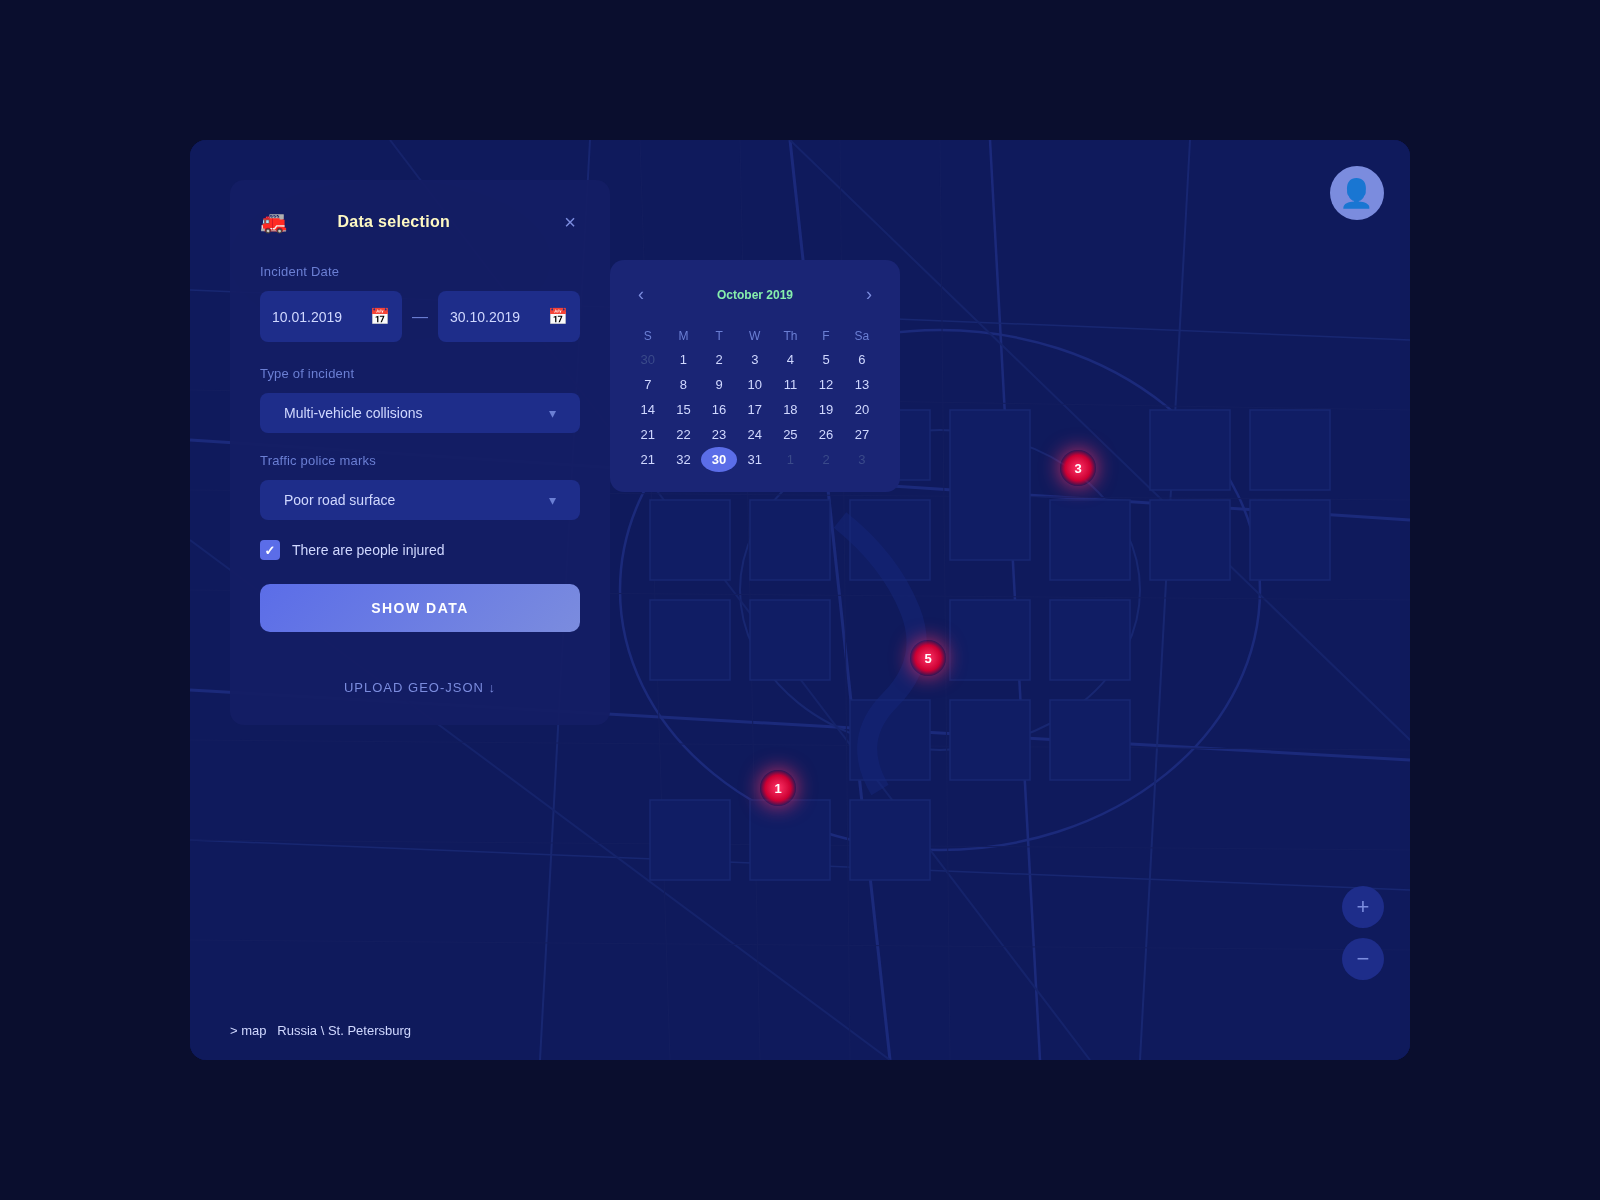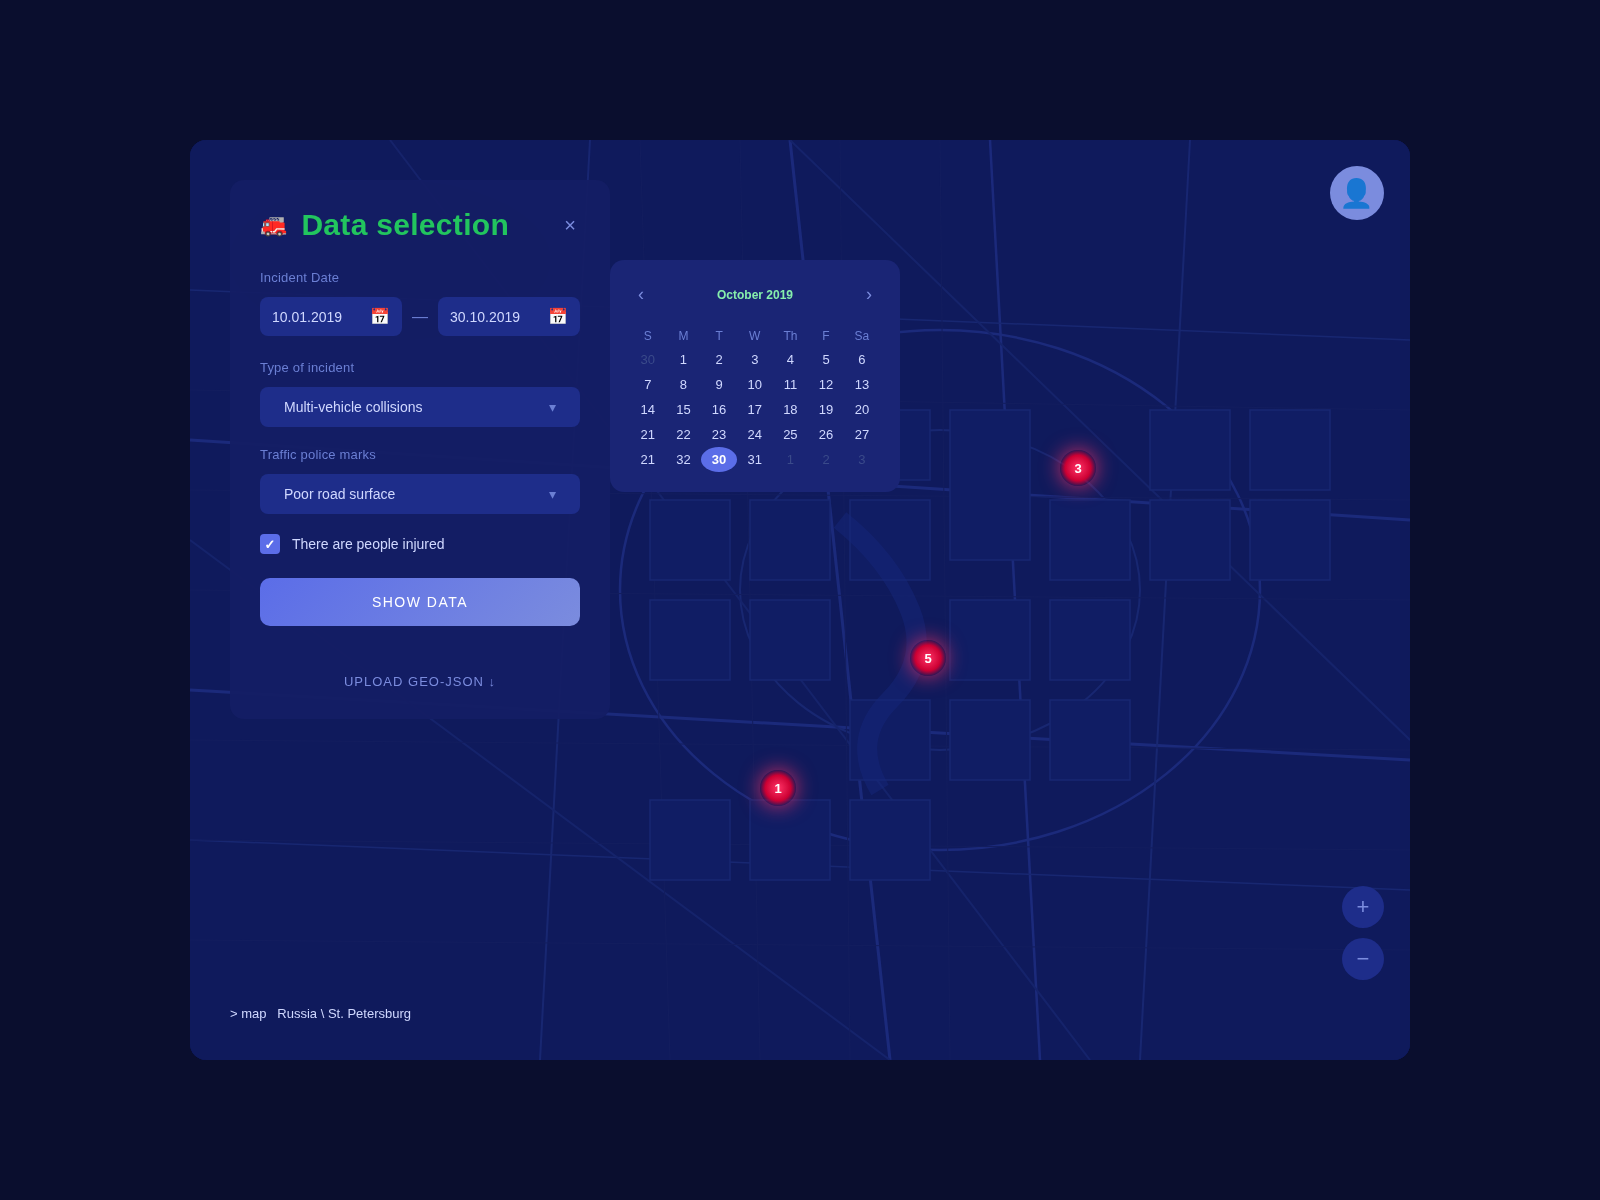--- a/index.html
+++ b/index.html
@@ -59,24 +59,25 @@
       align-items: center;
       gap: 14px;
     }
 
     .panel-icon {
       color: #7b8cde;
       font-size: 22px;
     }
 
     .panel-title {
-      font-size: 30px;
+      font-size: 16px;
       font-weight: 600;
-      color: #22c55e;
+      color: #fef9c3;
       letter-spacing: 0.3px;
+      margin-left: 36px;
     }
 
     .close-btn {
       background: none;
       border: none;
       color: #7b8cde;
       font-size: 20px;
       cursor: pointer;
       line-height: 1;
       padding: 4px;
@@ -98,21 +99,21 @@
     }
 
     .date-input {
       flex: 1;
       display: flex;
       align-items: center;
       justify-content: space-between;
       background: #1e2d8a;
       border: none;
       border-radius: 8px;
-      padding: 10px 12px;
+      padding: 16px 12px;
       color: #ffffff;
       font-size: 14px;
     }
 
     .date-input-text {
       color: #d0d8ff;
       font-size: 14px;
     }
 
     .calendar-icon {
@@ -176,21 +177,21 @@
 
     
     .show-data-btn {
       width: 100%;
       padding: 16px;
       background: linear-gradient(135deg, #5b6de8, #7b8cde);
       border: none;
       border-radius: 10px;
       color: #ffffff;
       font-size: 14px;
-      font-weight: 400;
+      font-weight: 700;
       letter-spacing: 1.5px;
       cursor: pointer;
       margin-bottom: 20px;
     }
 
     .upload-link {
       text-align: center;
       display: block;
       color: #7b8cde;
       font-size: 13px;
@@ -324,21 +325,21 @@
       font-size: 22px;
       cursor: pointer;
       display: flex;
       align-items: center;
       justify-content: center;
     }
 
     
     .breadcrumb {
       position: absolute;
-      bottom: 39px;
+      bottom: 22px;
       left: 40px;
       color: #6b7fd4;
       font-size: 13px;
       z-index: 5;
     }
 
     .breadcrumb span {
       color: #d0d8ff;
     }
   </style>

